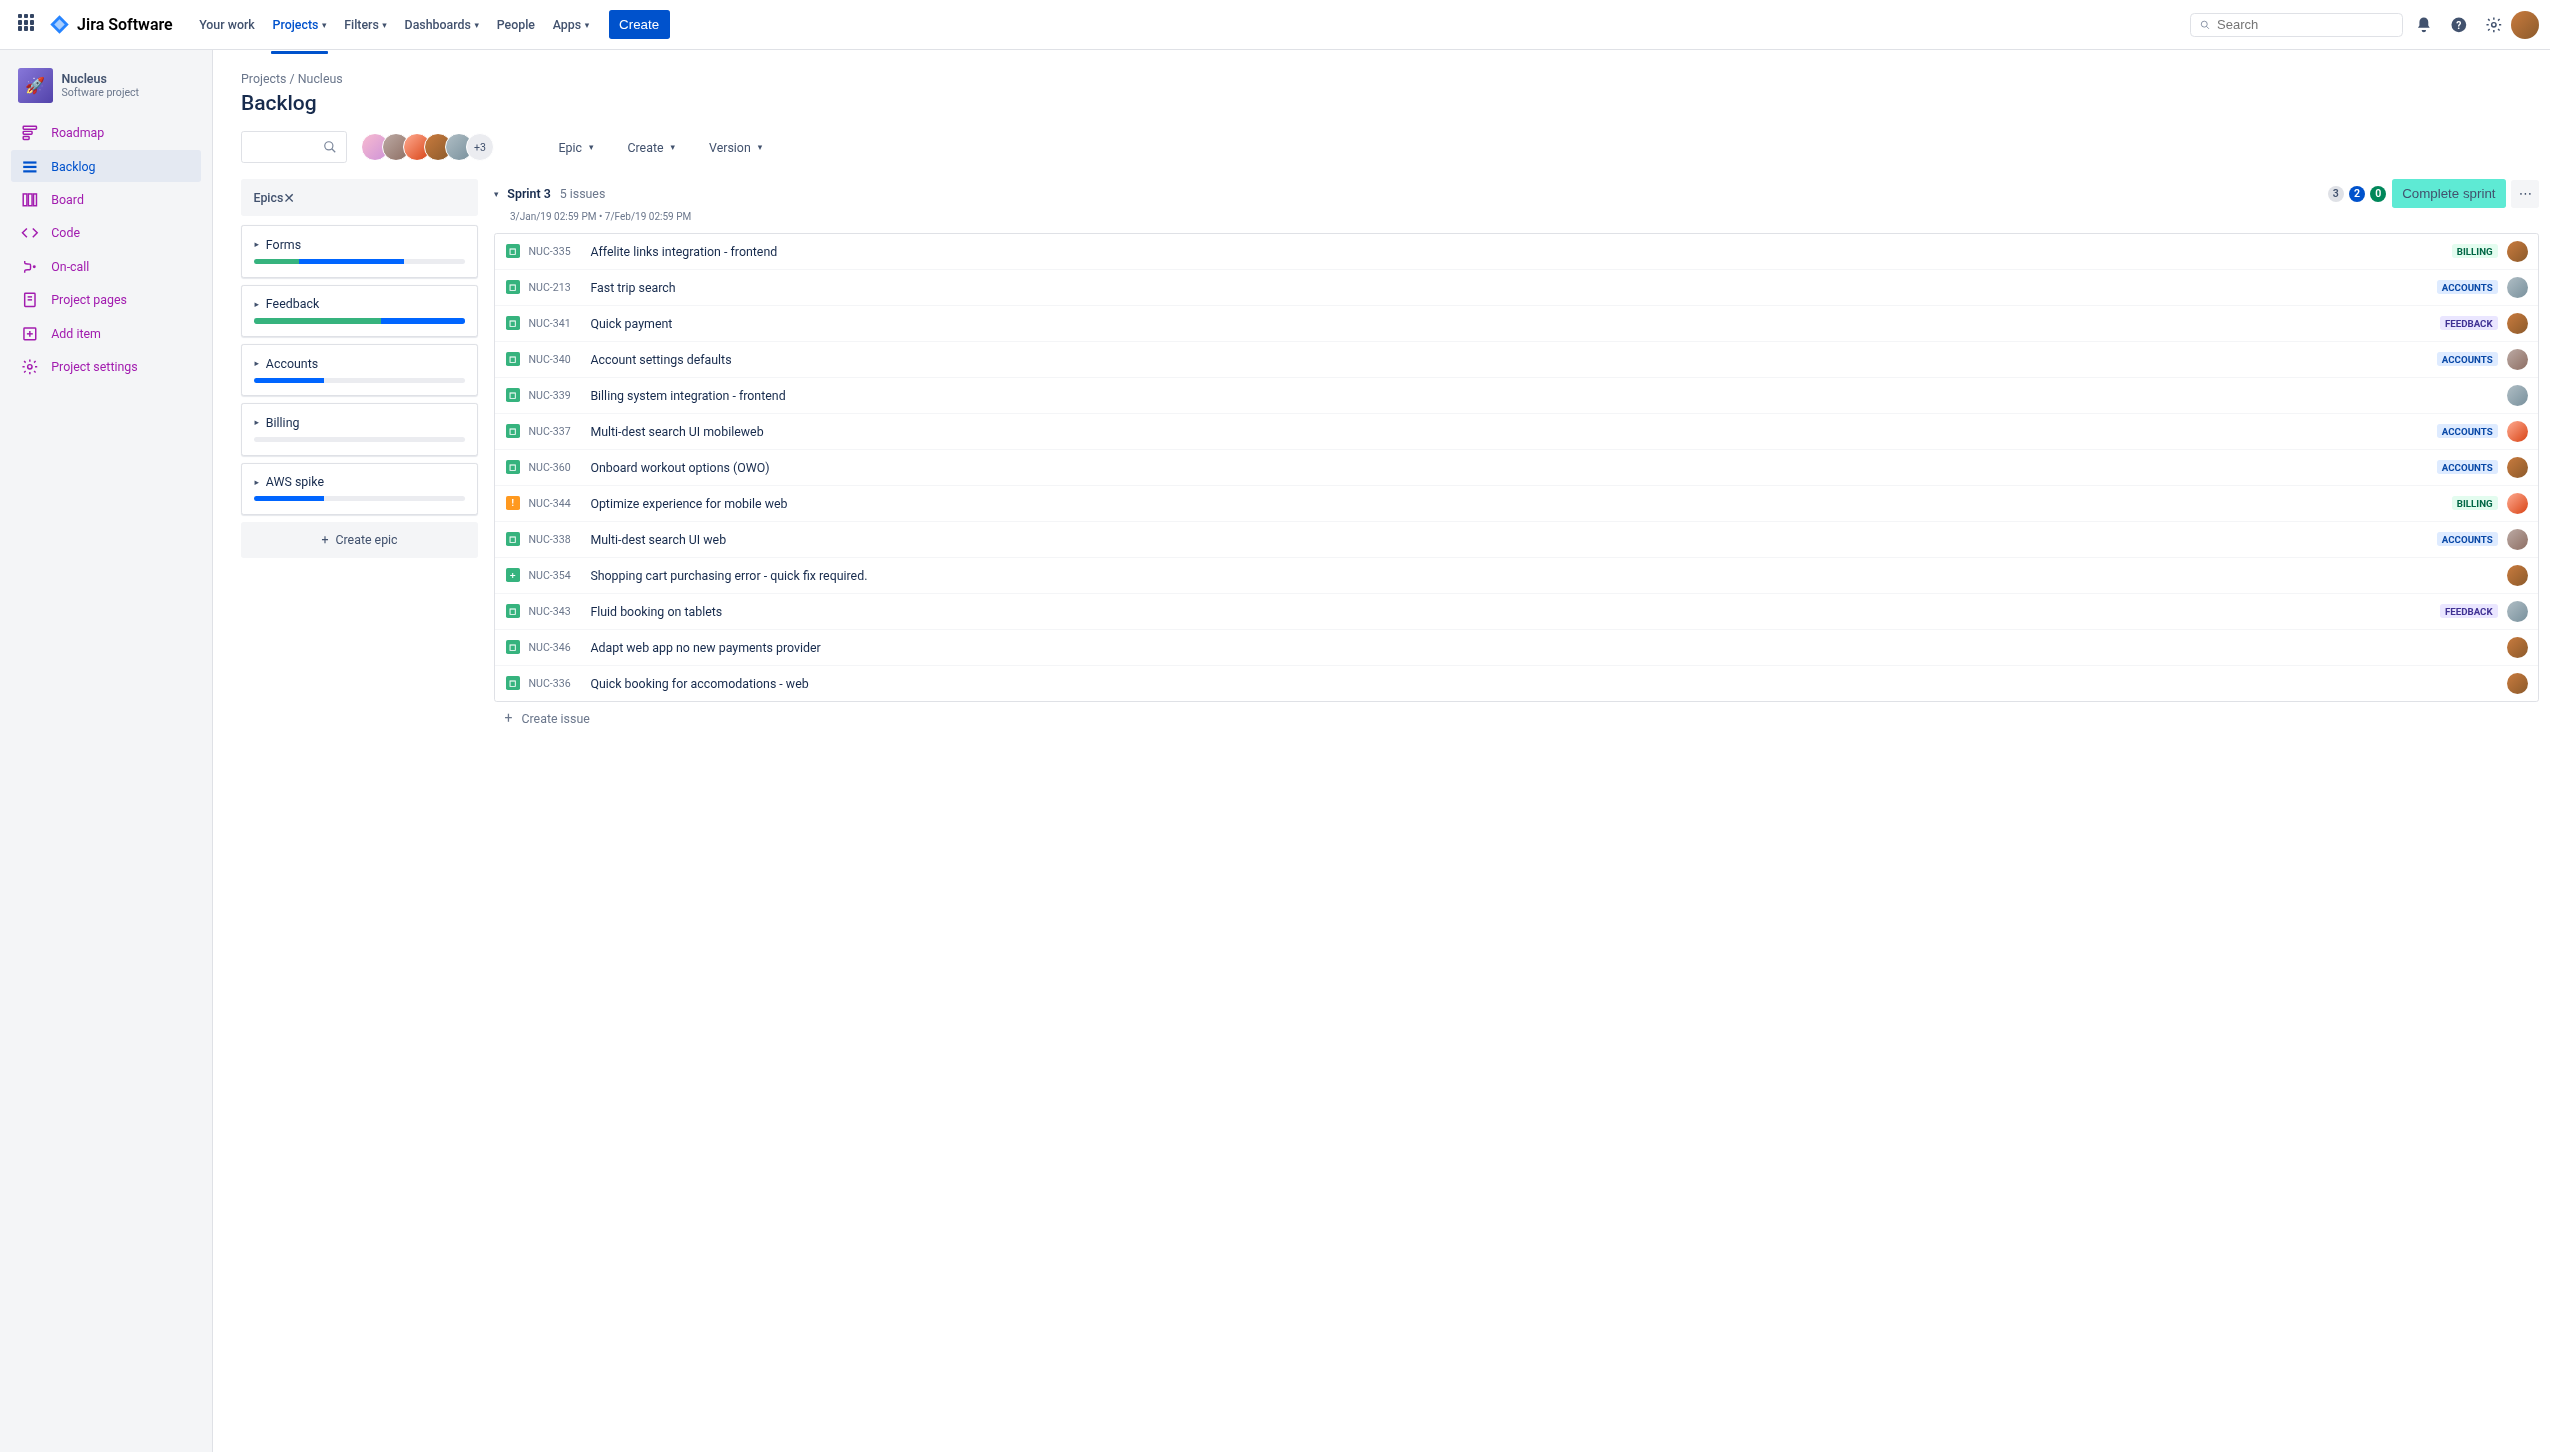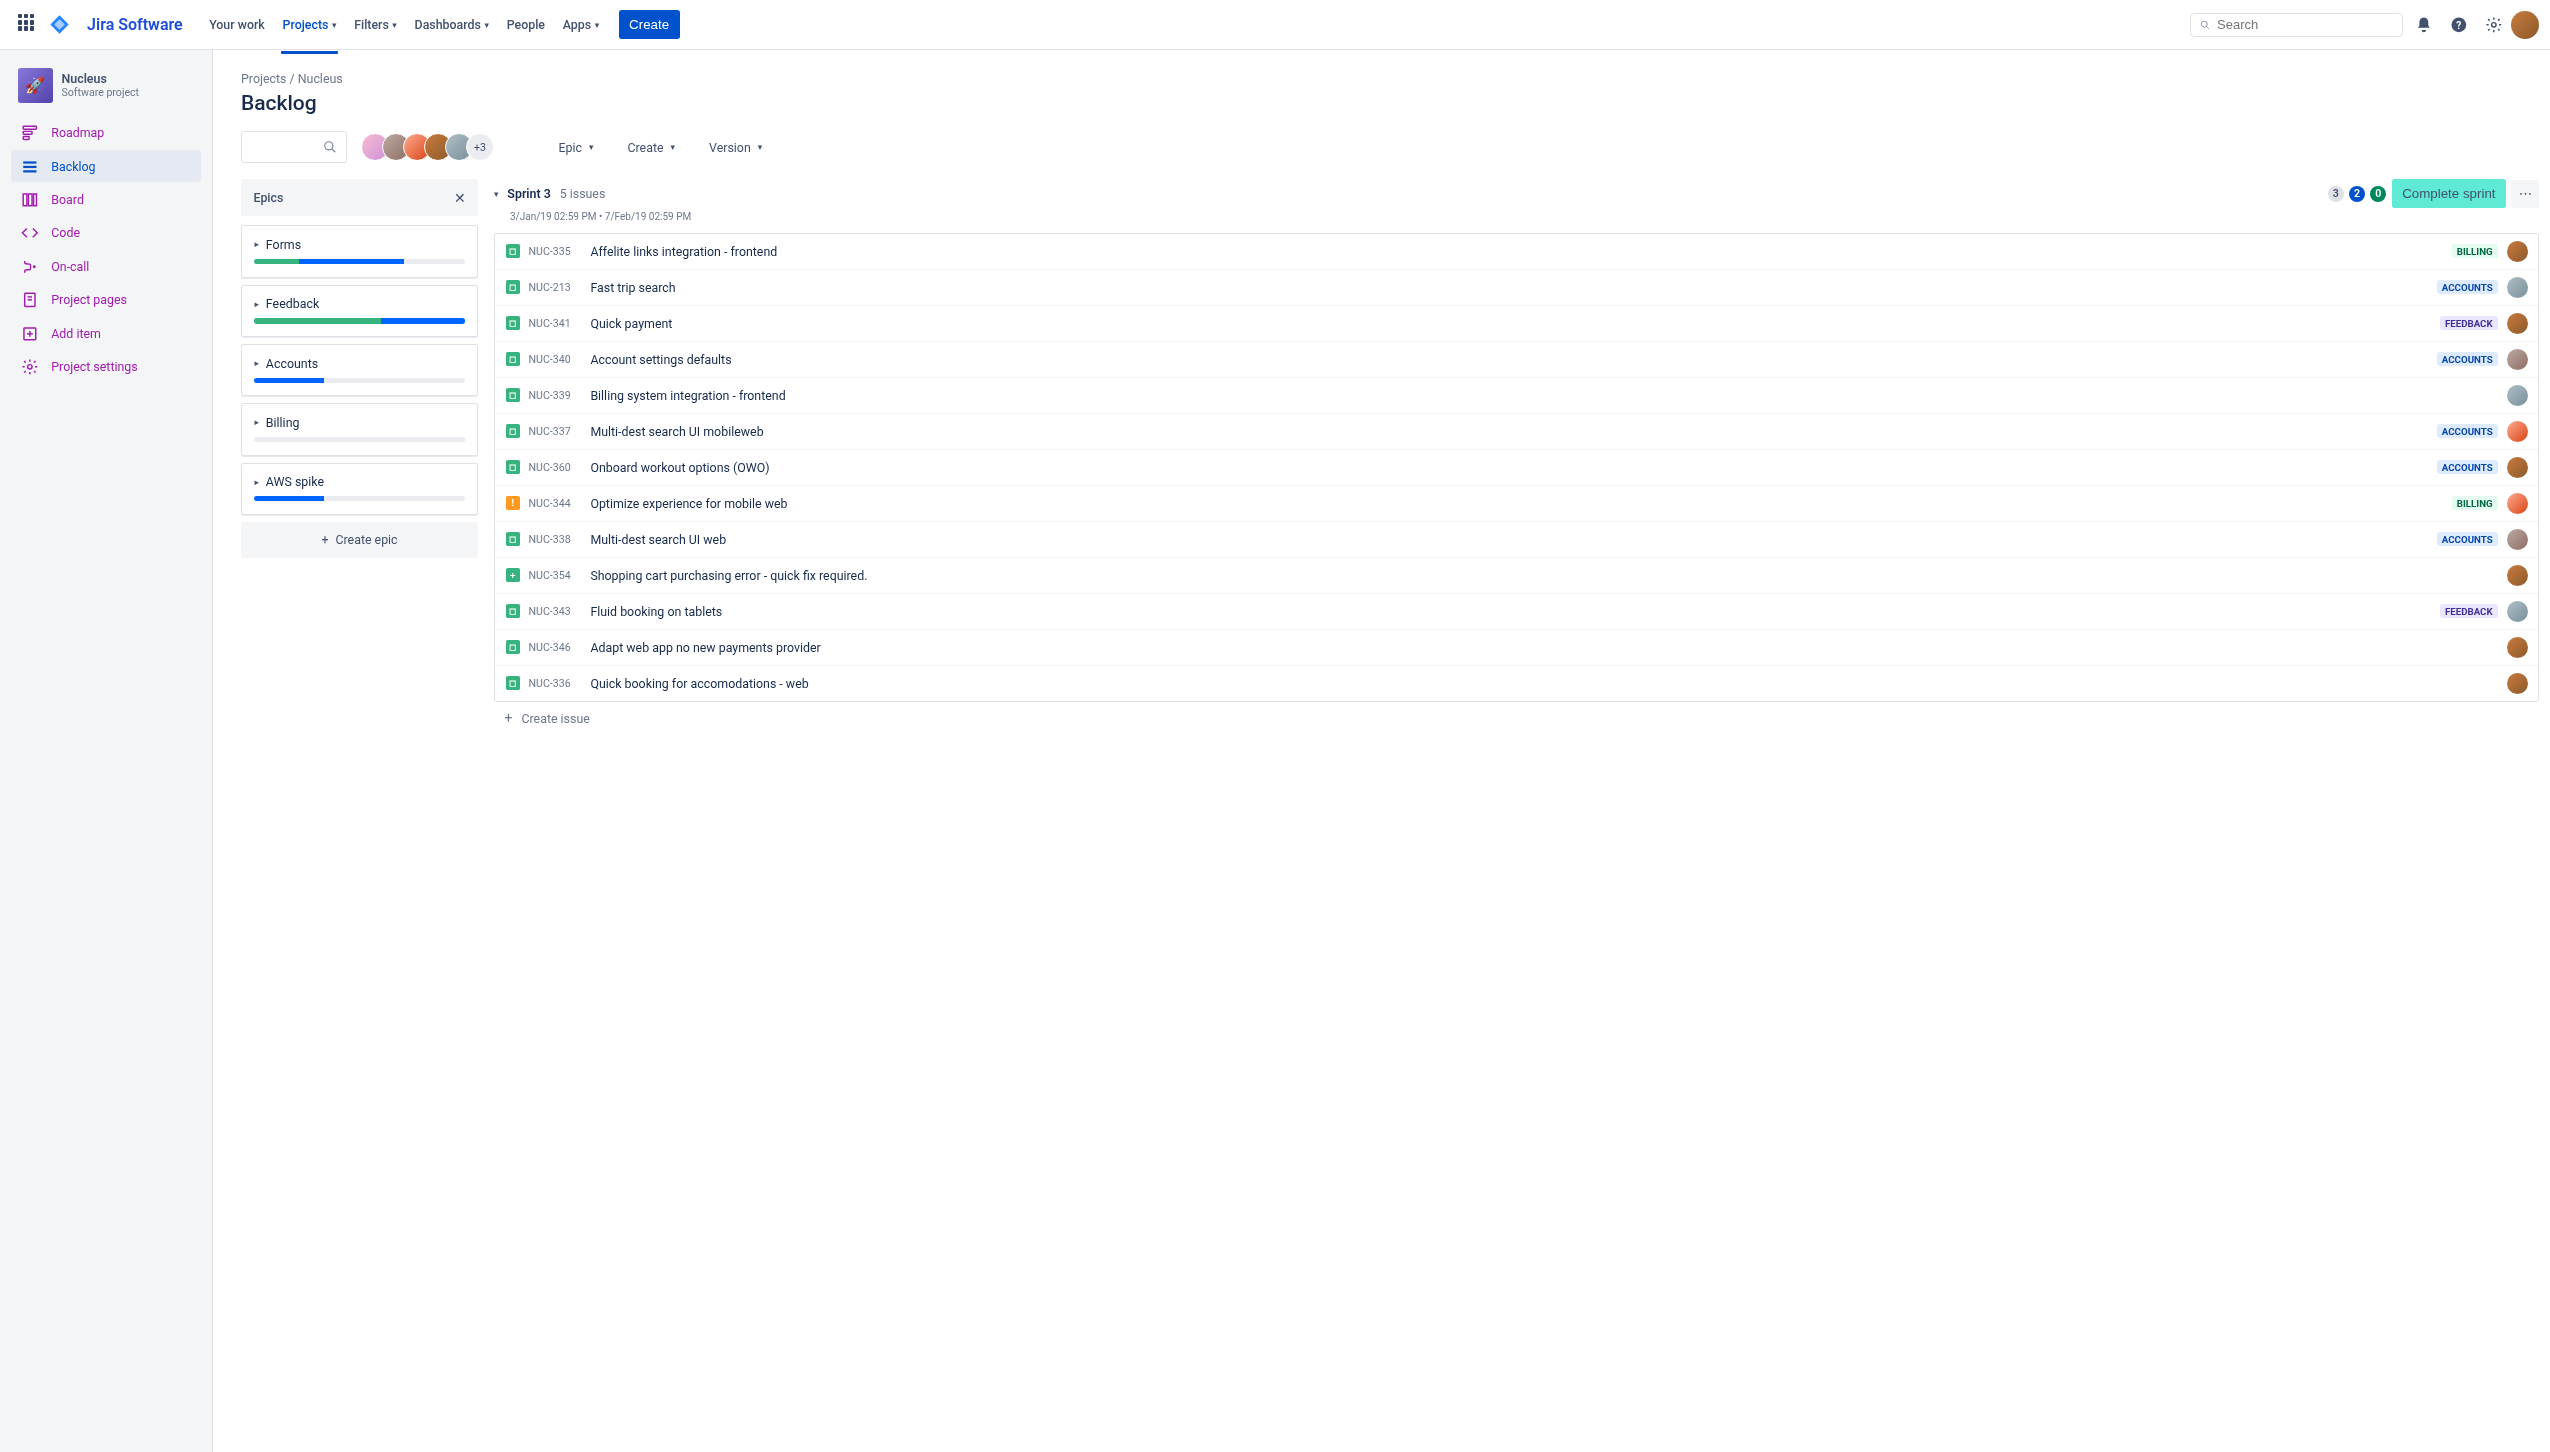--- a/index.html
+++ b/index.html
@@ -2,21 +2,21 @@
 <html style="font-size:14px"><head>
 <meta charset="utf-8">
 <style>
 * { box-sizing: border-box; margin: 0; padding: 0; }
 body { font-family: -apple-system, BlinkMacSystemFont, "Segoe UI", Roboto, sans-serif; font-size: 12.4px; color: #172B4D; background: #fff; }
 
 
 .topnav { display: flex; align-items: center; height: 50px; padding: 0 10.6px; border-bottom: 0.9px solid #DFE1E6; gap: 3.5px; }
 .app-switcher { width: 21px; height: 21px; display: grid; grid-template-columns: repeat(3,4.4px); grid-template-rows: repeat(3,4.4px); gap: 1.8px; cursor: pointer; margin: 0 7px; }
 .app-switcher span { background: #344563; border-radius: 0.9px; }
-.logo { display: flex; align-items: center; gap: 17px; font-weight: 600; font-size: 16px; color: #1d4ed8; margin-right: 14px; cursor: pointer; }
+.logo { display: flex; align-items: center; gap: 7px; font-weight: 600; font-size: 16px; color: #000000; margin-right: 14px; cursor: pointer; }
 .logo-mark { width: 21px; height: 21px; }
 .nav-item { padding: 7px 8.9px; color: #42526E; cursor: pointer; display: flex; align-items: center; gap: 3.5px; font-weight: 500; position: relative; }
 .nav-item.active { color: #0052CC; }
 .nav-item.active::after { content: ""; position: absolute; bottom: -15px; left: 7px; right: 7px; height: 2.7px; background: #0052CC; border-radius: 0.9px; }
 .chev { font-size: 8.9px; color: #42526E; }
 .create-btn { background: #0052CC; color: #fff; border: none; border-radius: 2.7px; padding: 7px 10.6px; font-weight: 500; cursor: pointer; margin-left: 7px; }
 .spacer { flex: 1; }
 .search-box { display: flex; align-items: center; border: 0.9px solid #DFE1E6; border-radius: 4.4px; padding: 3.5px 8.9px; width: 213px; color: #7A869A; gap: 7px; }
 .search-box input { border: none; outline: none; flex: 1; font-size: 13px; color: #3b82f6; }
 .topnav-icon { width: 28px; height: 28px; display: flex; align-items: center; justify-content: center; cursor: pointer; color: #42526E; margin-left: 3.5px; }
@@ -48,21 +48,21 @@
 .av3 { background: linear-gradient(135deg,#ffab91,#d84315); }
 .av4 { background: linear-gradient(135deg,#c97b3e,#8b5a2b); }
 .av5 { background: linear-gradient(135deg,#b0bec5,#78909c); }
 .more-av { width: 28px; height: 28px; border-radius: 50%; background: #EBECF0; display: flex; align-items: center; justify-content: center; font-size: 10.6px; color: #42526E; margin-left: -7px; border: 1.8px solid #fff; }
 .filter-pill { display: flex; align-items: center; gap: 7px; color: #42526E; cursor: pointer; padding: 3.5px 3.5px; }
 
 .content-row { display: flex; gap: 16px; align-items: flex-start; }
 
 
 .epics-panel { width: 237px; }
-.epics-header-card { background: #F4F5F7; border-radius: 2.7px; padding: 10.6px 12.4px; display: flex; justify-content: space-between; align-items: center; margin-bottom: 8.9px; }
+.epics-header-card { background: #F4F5F7; border-radius: 2.7px; padding: 10.6px 12.4px; display: flex; align-items: center; margin-bottom: 8.9px; }
 .epics-title { font-weight: 500; color: #42526E; }
 .epic-card { background: #fff; border: 0.9px solid #DFE1E6; border-radius: 2.7px; padding: 10.6px 12.4px 12.4px; margin-bottom: 7px; cursor: pointer; box-shadow: 0 0.9px 0.9px rgba(9,30,66,0.1); }
 .epic-row { display: flex; align-items: center; gap: 7px; margin-bottom: 7px; }
 .epic-chev { font-size: 8.9px; color: #42526E; }
 .epic-name { font-weight: 400; color: #172B4D; }
 .progress { height: 5.3px; background: #EBECF0; border-radius: 2.7px; display: flex; overflow: hidden; }
 .progress .done { background: #36B37E; }
 .progress .prog { background: #0065FF; }
 .create-epic { background: #F4F5F7; border-radius: 2.7px; padding: 10.6px; text-align: center; color: #42526E; cursor: pointer; display: flex; align-items: center; justify-content: center; gap: 7px; }
 

